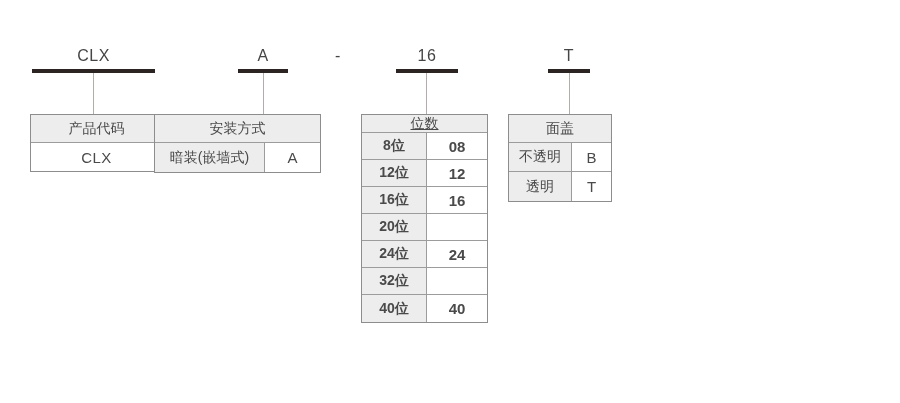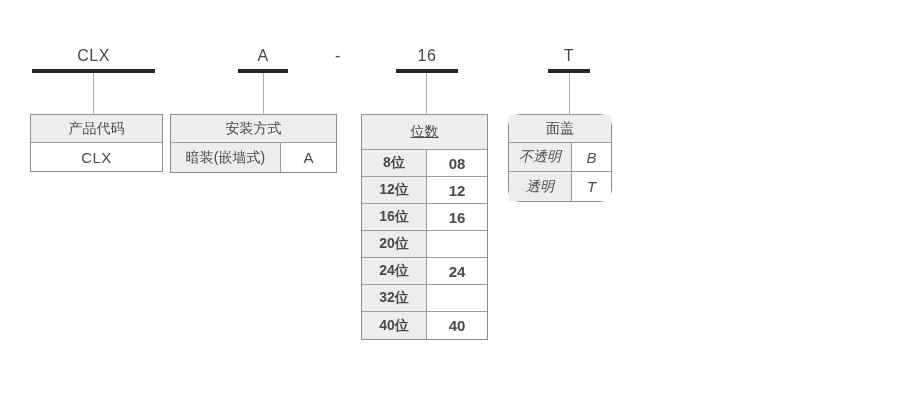--- a/index.html
+++ b/index.html
@@ -82,33 +82,33 @@
     background: #ffffff;
     font-size: 15px;
     color: #4a4a4a;
     letter-spacing: 0.5px;
   }
   
   #tbl-product { left: 30px; width: 133px; }
   #tbl-product .hdr { height: 28px; }
   #tbl-product .row { height: 28px; }
   
-  #tbl-mounting { left: 170px; width: 167px; }
+  #tbl-mounting { left: 154px; width: 167px; }
   #tbl-mounting .hdr { height: 28px; }
   #tbl-mounting .row { height: 29px; justify-content: center; }
   #tbl-mounting .cell-label { width: 110px; }
   
   #tbl-ways { left: 361px; width: 127px; }
-  #tbl-ways .hdr { height: 35px; text-decoration: underline; }
+  #tbl-ways .hdr { height: 18px; text-decoration: underline; }
   #tbl-ways .row { height: 27px; font-weight: bold; }
   #tbl-ways .cell-label { width: 65px; }
   
-  #tbl-cover { left: 508px; width: 104px; border-radius: 12px; }
+  #tbl-cover { left: 508px; width: 104px; }
   #tbl-cover .hdr { height: 28px; }
-  #tbl-cover .row { height: 29px; font-style: italic; }
+  #tbl-cover .row { height: 29px; }
   #tbl-cover .cell-label { width: 63px; }
   
   #seg-clx-label, #seg-clx-bar { left: 32px; width: 123px; }
   #seg-a-label,   #seg-a-bar   { left: 238px; width: 50px; }
   #seg-16-label,  #seg-16-bar  { left: 396px; width: 62px; }
   #seg-t-label,   #seg-t-bar   { left: 548px; width: 42px; }
   #seg-dash { left: 326px; width: 24px; }
   #conn-1 { left: 93px; }
   #conn-2 { left: 263px; }
   #conn-3 { left: 426px; }

